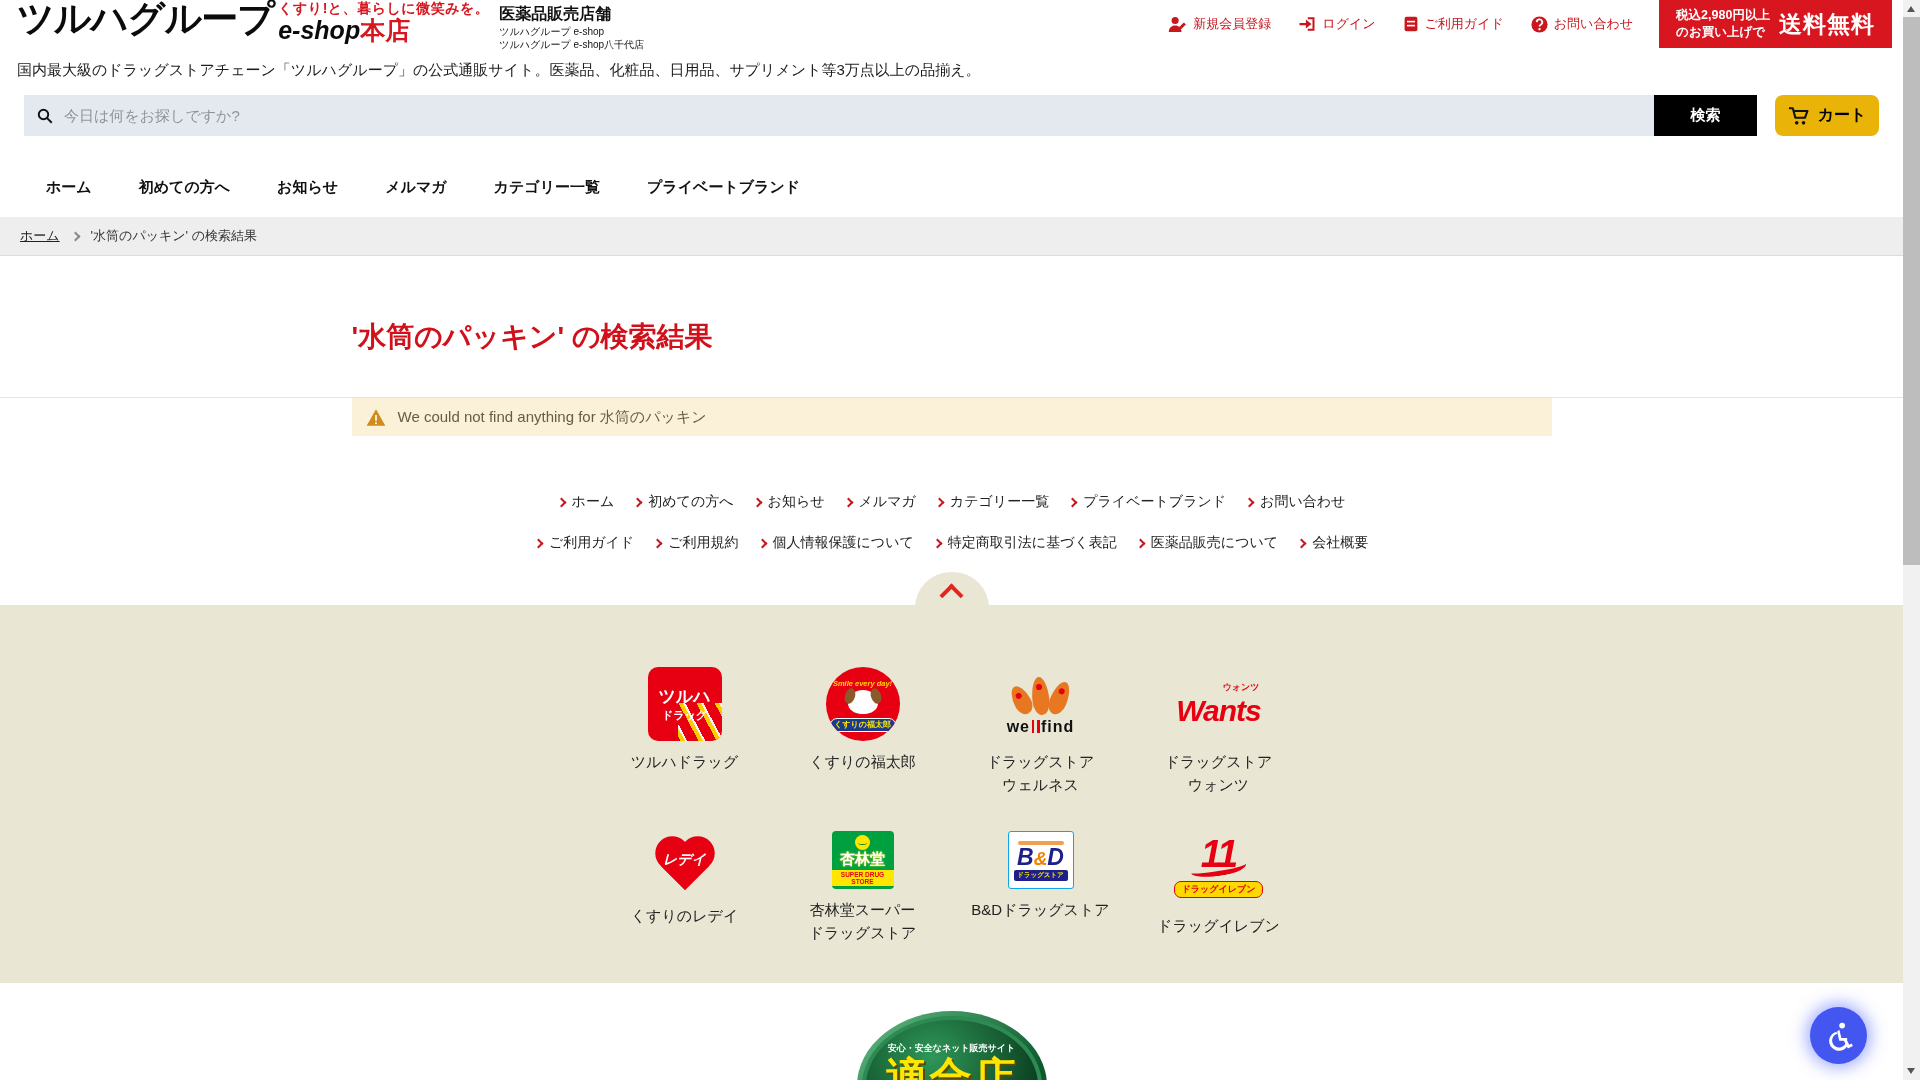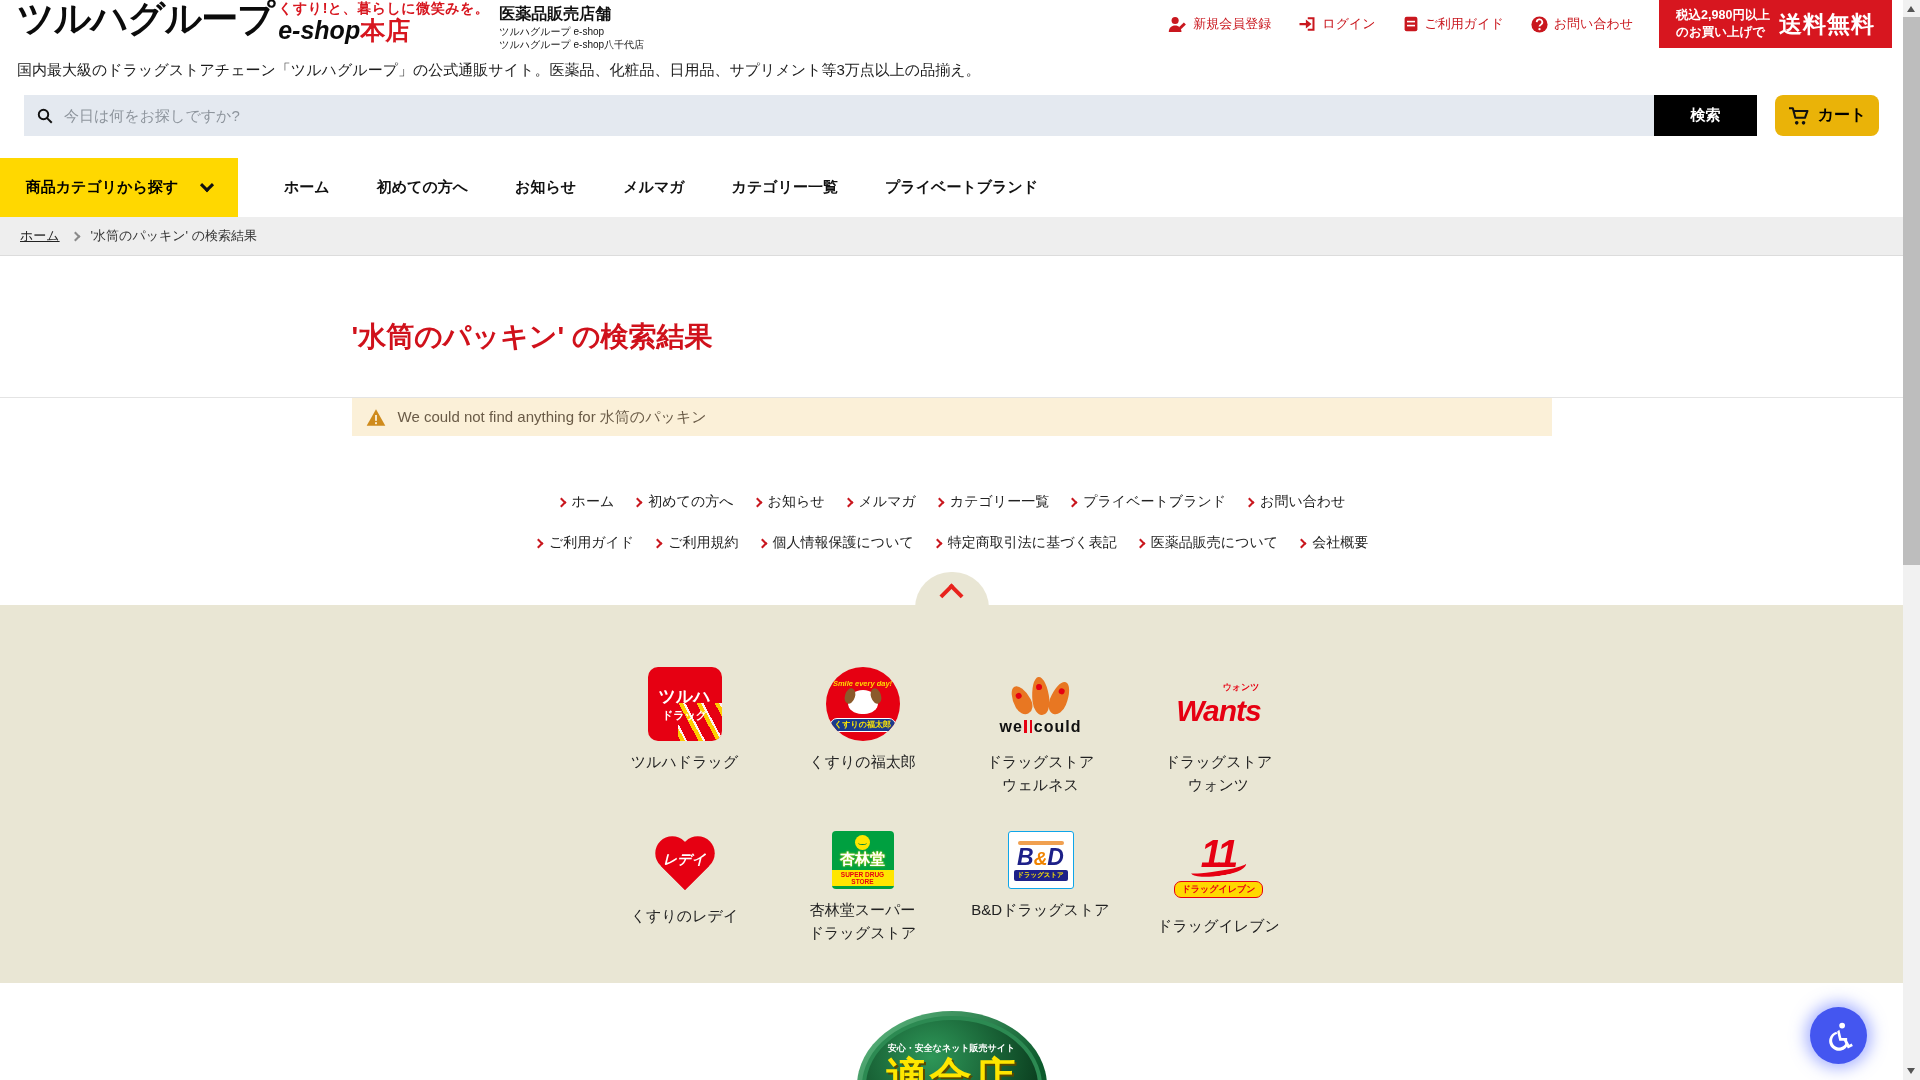--- a/index.html
+++ b/index.html
@@ -242,24 +242,20 @@
       <svg width="22" height="20" viewBox="0 0 24 22">
           <path d="M1 2.5h4.2l2.8 10.5h10.5l2.8-7.5H6.5" fill="none" stroke="#111" stroke-width="2.3" stroke-linejoin="round"></path>
           <circle cx="9.5" cy="18.5" r="2" fill="#111"></circle>
           <circle cx="17" cy="18.5" r="2" fill="#111"></circle>
         </svg>
       <span>カート</span>
     </button>
   </div>
 
   <nav class="mainnav">
-    <button class="cat-btn">
-      <span>商品カテゴリから探す</span>
-      <span class="chev-down"></span>
-    </button>
     <div class="nav-links">
       <a>ホーム</a>
       <a>初めての方へ</a>
       <a>お知らせ</a>
       <a>メルマガ</a>
       <a>カテゴリー一覧</a>
       <a>プライベートブランド</a>
     </div>
   </nav>
 
@@ -368,21 +364,21 @@
         <div class="lg lg-wellness">
           <div class="w-marks">
             <div class="petal p1"></div>
             <div class="petal p2"></div>
             <div class="petal p3"></div>
           </div>
           <div class="w-text">
               <span>we</span>
               <span class="w-bar"></span>
               <span class="w-bar"></span>
-              <span>could</span>
+              <span>find</span>
             </div>
         </div>
         <div class="blabel">
             <span style="display:block">ドラッグストア</span>
             <span style="display:block">ウェルネス</span>
           </div>
       </div>
       <div class="bcell">
         <div class="lg lg-wants">
           <div class="wants-top">ウォンツ</div>

